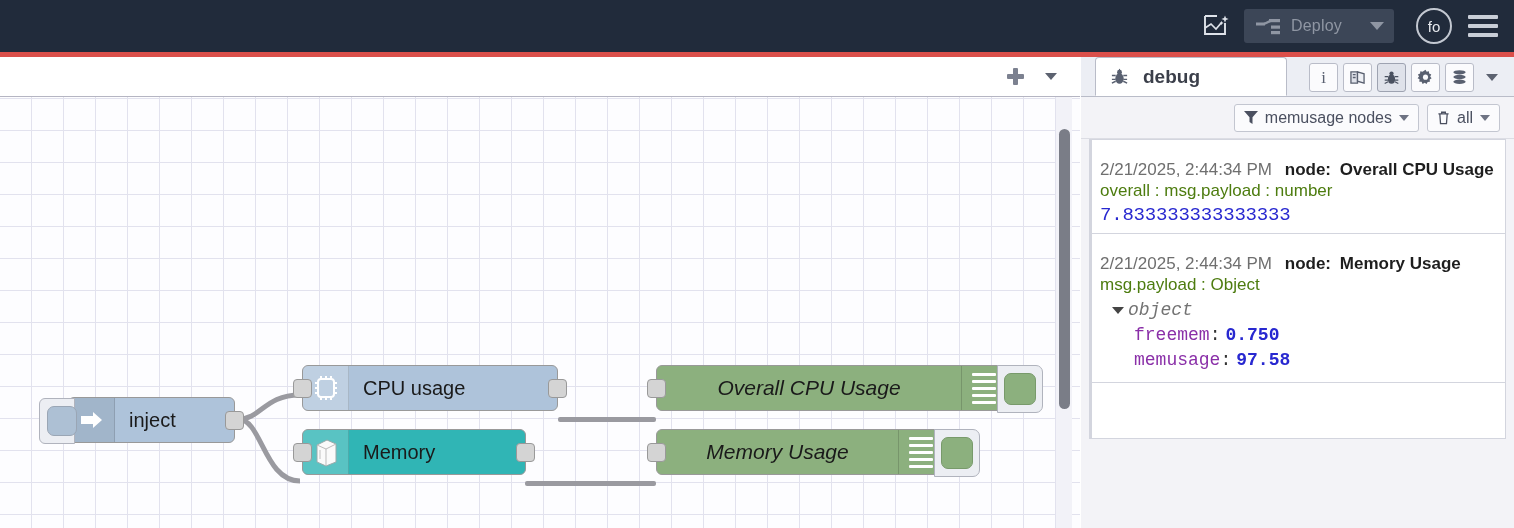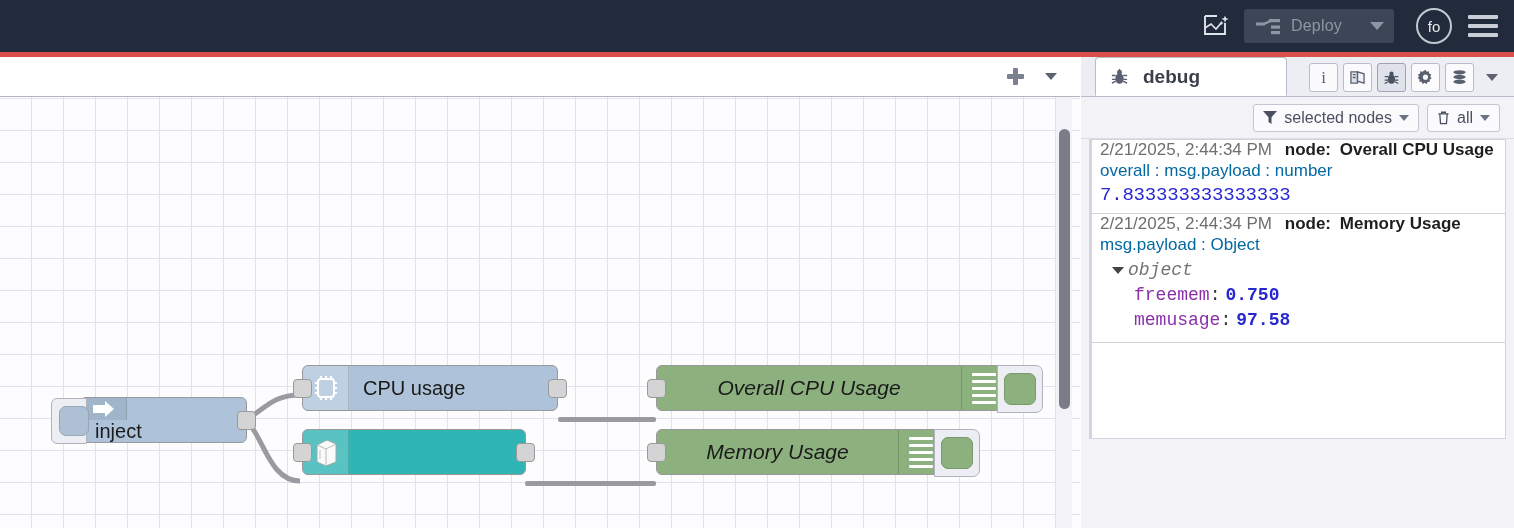--- a/index.html
+++ b/index.html
@@ -158,25 +158,25 @@
     border:1px solid #c3c6d0; background:#fbfbfd; border-radius:3px;
     font-size:16px; color:#4b5060; cursor:pointer;
   }
   .pill .caret-sm { border-top-color:#6e7383; border-left-width:5px;border-right-width:5px;border-top-width:6px; }
 
   .msglist {
     position:absolute; left:8px; top:82px; width:417px; height:300px;
     background:#fff; border:1px solid #d3d5de; border-left:3px solid #d3d5de;
     overflow:hidden;
   }
-  .msg { border-bottom:1px solid #d3d5de; padding:0 6px 7px 8px; }
+  .msg { border-bottom:1px solid #d3d5de; padding:20px 6px 7px 8px; }
   .msg-head { font-size:17px; color:#2f2f2f; white-space:nowrap; }
   .msg-head .topic { color:#6f6f6f; }
   .msg-head .nodename { font-weight:bold; color:#1e1e1e; margin-left:8px; }
-  .msg-type { font-size:17px; color:#0369a1; margin-top:1px; }
+  .msg-type { font-size:17px; color:#4d7c0f; margin-top:1px; }
   .msg-val {
     font-family:"Liberation Mono", monospace; font-size:19px; color:#2828d0;
     margin-top:3px; letter-spacing:-0.2px;
   }
   .obj-row { font-family:"Liberation Mono", monospace; font-size:18px; margin-top:5px; }
   .obj-toggle { color:#737373; font-style:italic; margin-left:12px; }
   .obj-toggle .tri {
     display:inline-block; width:0;height:0;vertical-align:middle;
     border-left:6px solid transparent;border-right:6px solid transparent;border-top:7px solid #444;
     margin-right:4px;
@@ -247,21 +247,21 @@
         </svg>
       </div>
       <div class="wire" style="left:238px; top:320px; width:62px; height:5px; background:none;">
         <svg width="70" height="80" style="position:absolute;left:0;top:0;overflow:visible">
           <path d="M0 2 C 24 2, 26 64, 62 64" stroke="#9a9aa0" stroke-width="5" fill="none"></path>
         </svg>
       </div>
       <div class="wire" style="left:558px; top:320px; width:98px;"></div>
       <div class="wire" style="left:525px; top:384px; width:131px;"></div>
 
-      <div class="node" style="left:80px; top:300px; width:167px; background:#aec3da;flex-direction:column;">
+      <div class="node" style="left:68px; top:300px; width:167px; background:#aec3da;">
         <div class="inject-btn">
           <i></i>
         </div>
         <div class="node-icon-box" style="background:rgba(0,0,0,.07);">
           <svg width="26" height="22" viewBox="0 0 26 22">
             <path d="M2 7 h12 V3 l9 8 -9 8 v-4 H2 z" fill="#fff"></path>
           </svg>
         </div>
         <div class="node-label">inject</div>
         <div class="port out"></div>
@@ -282,20 +282,21 @@
       <div class="node" style="left:302px; top:332px; width:224px; background:#30b5b5;">
         <div class="port in"></div>
         <div class="node-icon-box" style="background:rgba(255,255,255,.2);">
           <svg width="26" height="30" viewBox="0 0 26 30">
             <path d="M4 8 L14 3 L23 7 L23 25 L13 29 L4 25 Z" fill="#fafafa" stroke="#9aa" stroke-width="1"></path>
             <path d="M4 8 L13 12 L13 29" fill="none" stroke="#bbb" stroke-width="1"></path>
             <path d="M13 12 L23 7" fill="none" stroke="#bbb" stroke-width="1"></path>
             <rect x="6" y="13" width="2" height="9" fill="#ddd"></rect>
           </svg>
         </div>
+        <div class="node-label">Memory</div>
         <div class="port out"></div>
       </div>
 
       <div class="node" style="left:656px; top:268px; width:350px; background:#8cb07e;">
         <div class="port in"></div>
         <div class="node-label center">Overall CPU Usage</div>
         <div class="dbg-stripe">
           <s></s>
           <s></s>
           <s></s>
@@ -375,21 +376,21 @@
           <span class="caret-sm"></span>
         </div>
       </div>
     </div>
 
     <div class="sb-filterbar">
       <div class="pill">
         <svg width="14" height="13" viewBox="0 0 14 13" fill="#4b5060">
           <path d="M0 0h14L8.5 6.2V13L5.5 11V6.2z"></path>
         </svg>
-        <span>selected nodes</span>
+        <span>memusage nodes</span>
         <span class="caret-sm"></span>
       </div>
       <div class="pill">
         <svg width="13" height="14" viewBox="0 0 14 15" fill="none" stroke="#4b5060" stroke-width="1.4">
           <path d="M1.5 3h11M5 3V1.3h4V3M3 3l.8 10.5h6.4L11 3"></path>
         </svg>
         <span>all</span>
         <span class="caret-sm"></span>
       </div>
     </div>

